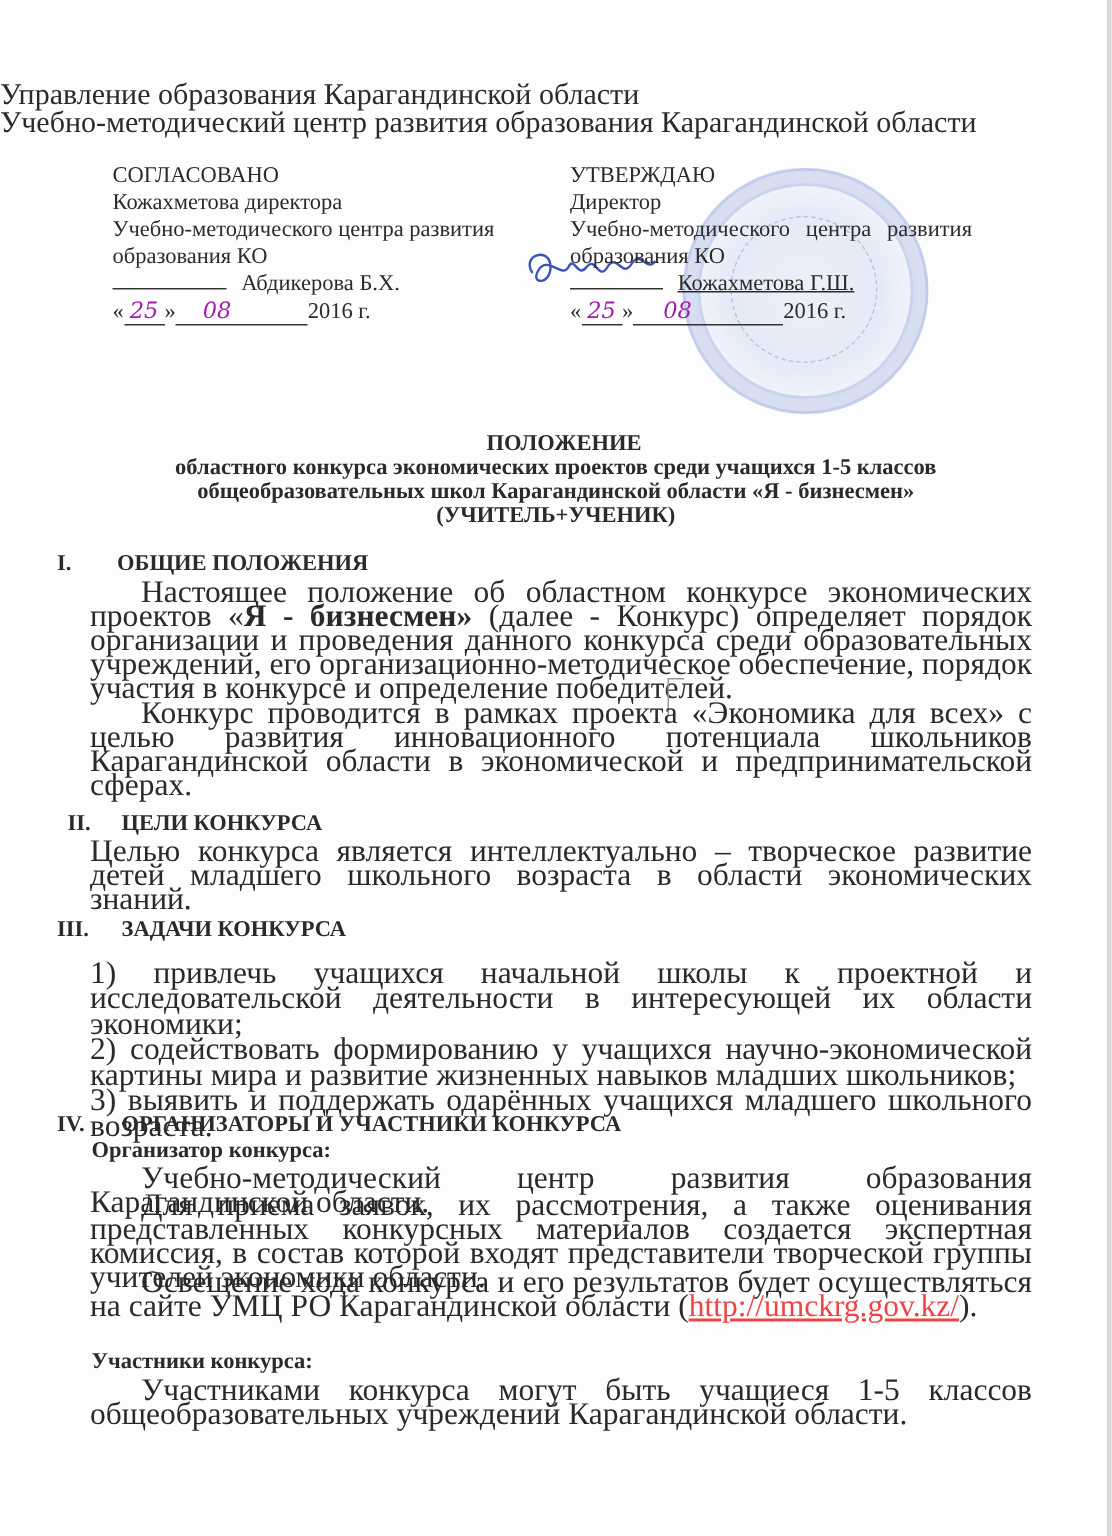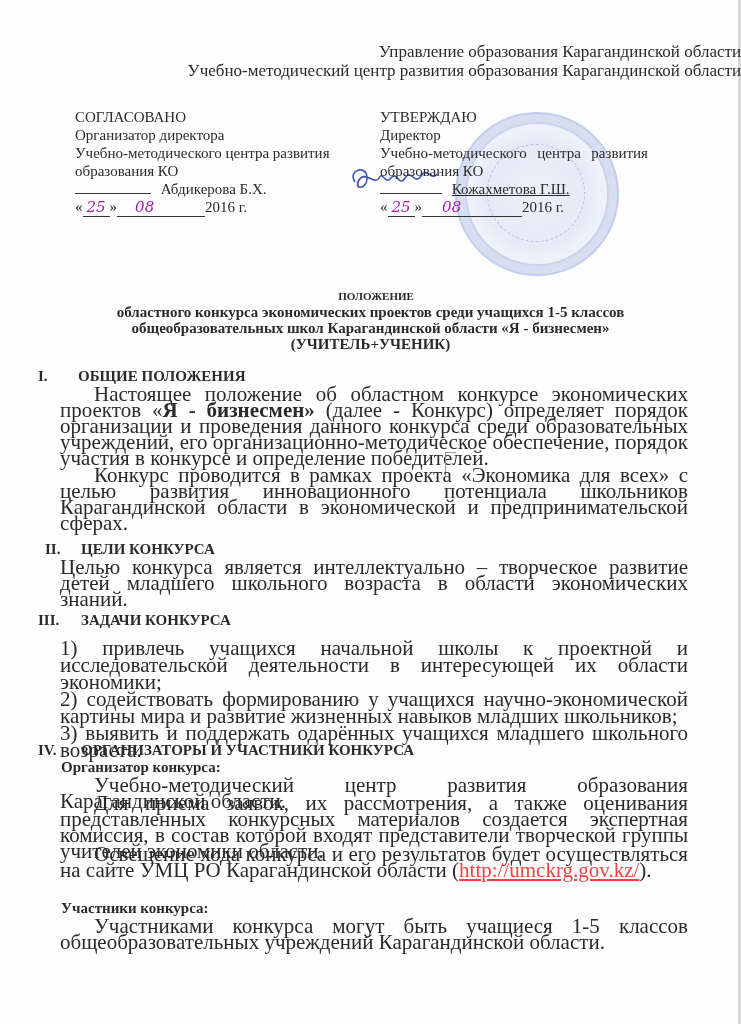--- a/index.html
+++ b/index.html
@@ -5,41 +5,41 @@
   html, body { margin: 0; padding: 0; }
   body {
     width: 741px; height: 1024px; overflow: hidden;
     background: #fdfdfd;
     font-family: "Liberation Serif", serif;
     color: #2a2a2a;
     position: relative;
   }
   .page { position: absolute; inset: 0; }
   .edge { position: absolute; right: 0; top: 0; width: 3px; height: 1024px; background: #d8d8d8; }
-  .header { position: absolute; top: 42px; left: 0; width: 741px; text-align: right; font-size: 17px; line-height: 19px; }
+  .header { position: absolute; top: 54px; left: 0; width: 741px; text-align: left; font-size: 20px; line-height: 19px; }
   .approve-left { position: absolute; left: 75px; top: 108px; font-size: 15px; line-height: 18px; width: 270px; }
   .approve-right { position: absolute; left: 380px; top: 108px; font-size: 15px; line-height: 18px; width: 268px; }
   .approve-right .just { text-align: justify; text-align-last: justify; }
   .sig-line { display: inline-block; border-bottom: 1px solid #333; height: 12px; vertical-align: baseline; }
   .sig { color: #a21caf; font-style: italic; font-family: "DejaVu Serif", serif; }
   .stamp {
     position: absolute; left: 455px; top: 112px; width: 160px; height: 160px;
     border-radius: 50%; border: 2px solid rgba(90,120,200,0.35);
     box-shadow: inset 0 0 0 8px rgba(255,255,255,0.2), inset 0 0 0 10px rgba(90,120,200,0.25);
     background: radial-gradient(circle, rgba(120,150,220,0.12) 0%, rgba(120,150,220,0.18) 45%, rgba(120,150,220,0.06) 70%, transparent 72%);
   }
   .stamp-inner {
     position: absolute; left: 30px; top: 30px; width: 96px; height: 96px; border-radius: 50%;
     border: 1px dashed rgba(90,120,200,0.35);
   }
   .scribble {
     position: absolute; left: 345px; top: 160px; width: 95px; height: 40px;
   }
   .title-block { position: absolute; top: 288px; left: 0; width: 741px; text-align: center; font-weight: bold; font-size: 15px; line-height: 16px; }
-  .title-block .big { font-size: 11px; margin-left: 11px; }
+  .title-block .big { font-size: 15px; margin-left: 11px; }
   .section-head { position: absolute; font-weight: bold; font-size: 15px; }
   .section-head .num { display: inline-block; width: 40px; }
   .para { position: absolute; left: 60px; width: 628px; font-size: 21px; line-height: 16px; text-align: justify; }
   .indent { text-indent: 34px; }
   .sub-head { position: absolute; left: 61px; font-weight: bold; font-size: 15px; }
   a.link { color: #ef4444; text-decoration: underline; }
   .check { position: absolute; left: 445px; top: 452px; width: 10px; height: 24px; border-left: 1px solid #999; border-top: 1px solid #999; }
 </style>
 </head>
 <body>
@@ -55,21 +55,21 @@
   <div class="stamp">
     <div class="stamp-inner"></div>
   </div>
 
   <svg class="scribble" viewBox="0 0 95 40">
     <path d="M10 22 C2 10, 22 4, 22 18 C22 30, 8 30, 14 20 C20 10, 30 26, 34 18 C38 10, 40 26, 46 18 C52 10, 54 28, 60 18 C66 8, 70 26, 76 16 C82 6, 86 22, 92 14" fill="none" stroke="#3c54b8" stroke-width="1.6"></path>
   </svg>
 
   <div class="approve-left">
     <div>СОГЛАСОВАНО</div>
-    <div>Организатор директора</div>
+    <div>Кожахметова директора</div>
     <div>Учебно-методического центра развития</div>
     <div>образования КО</div>
     <div>
       <span class="sig-line" style="width:76px;"></span>
       <span style="margin-left:6px;">Абдикерова Б.Х.</span>
     </div>
     <div>
       <span>«</span><span class="sig" style="border-bottom:1px solid #333;padding:0 4px;">25</span><span>»</span><span class="sig" style="display:inline-block;width:88px;border-bottom:1px solid #333;padding-left:18px;box-sizing:border-box;">08</span><span>2016 г.</span>
     </div>
   </div>

